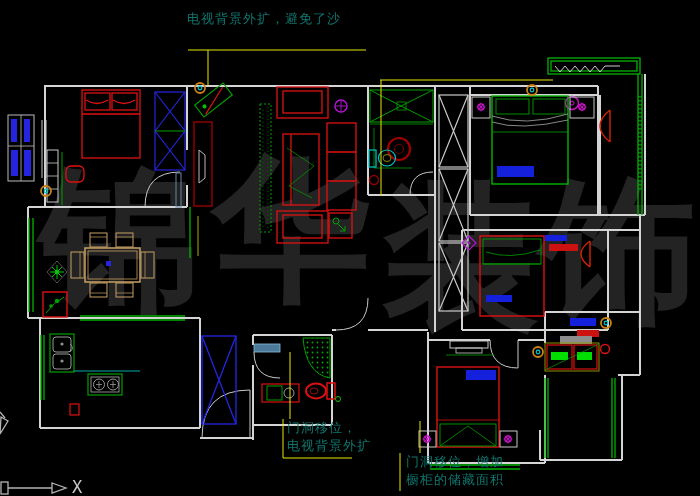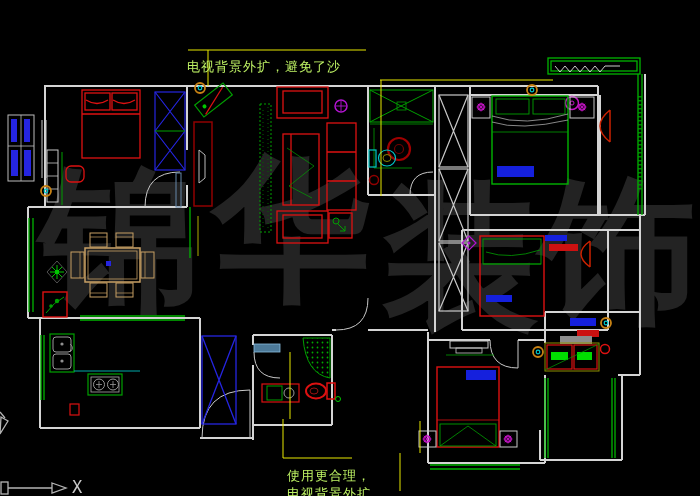--- a/index.html
+++ b/index.html
@@ -5,22 +5,22 @@
   html,body{margin:0;padding:0;background:#000;}
   #viewport{position:relative;width:700px;height:496px;background:#000;overflow:hidden;
             font-family:"Liberation Sans",sans-serif;}
   .wm{position:absolute;color:#232323;font-family:"DejaVu Serif",serif;font-weight:bold;
       font-size:158px;line-height:1;user-select:none;}
   #wm1{left:40px;top:160px}
   #wm2{left:212px;top:150px}
   #wm3{left:382px;top:178px}
   #wm4{left:540px;top:172px}
   .plan{position:absolute;left:0;top:0;}
-  .note{position:absolute;color:#bef264;font-size:13px;line-height:18px;letter-spacing:1px;
-        white-space:nowrap;margin-top:48px;}
+  .note{position:absolute;color:#0f766e;font-size:13px;line-height:18px;letter-spacing:1px;
+        white-space:nowrap;}
   #note-tv{left:187px;top:10px}
   #note-storage{left:381px;top:37px}
   #note-toilet{left:287px;top:419px}
   #note-door{left:406px;top:453px}
   svg text{font-family:"DejaVu Sans Mono","Liberation Mono",monospace;}
 </style>
 </head>
 <body>
 
 <div id="viewport">
@@ -314,17 +314,21 @@
     </g>
     <text x="72" y="493" font-size="17" fill="#c8c8c8">X</text>
   </svg>
 
   <div class="note" id="note-tv">
     <div>电视背景外扩，避免了沙</div>
   </div>
   <div class="note" id="note-storage">
   </div>
   <div class="note" id="note-toilet">
-    <div>使用更合理，</div>
+    <div>门洞移位，</div>
     <div>电视背景外扩</div>
   </div>
+  <div class="note" id="note-door">
+    <div>门洞移位，增加</div>
+    <div>橱柜的储藏面积</div>
+  </div>
 
 </div>
 
 </body></html>

